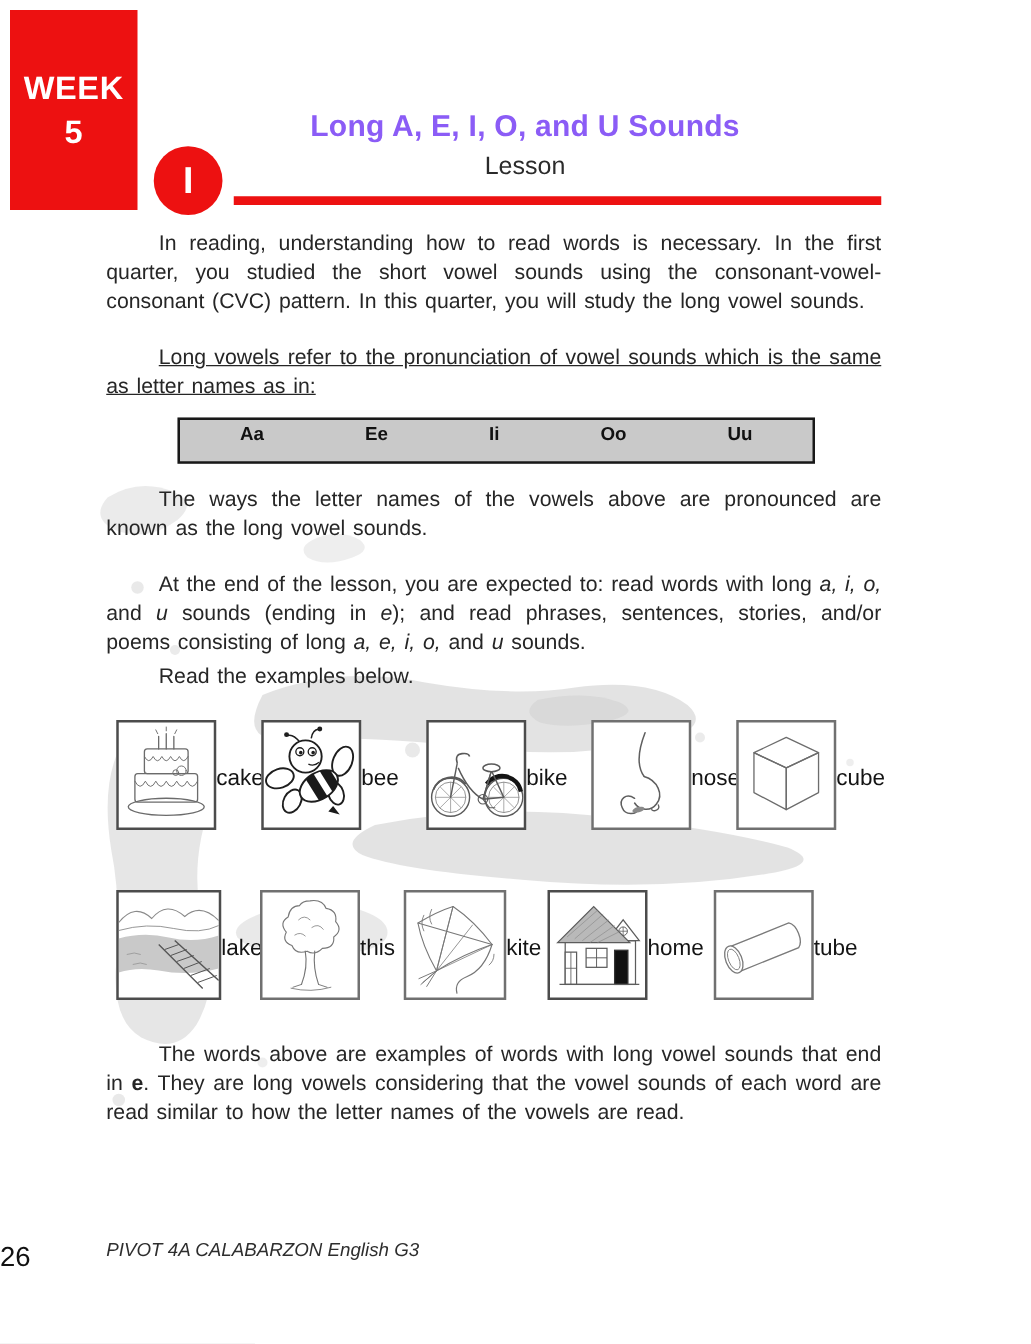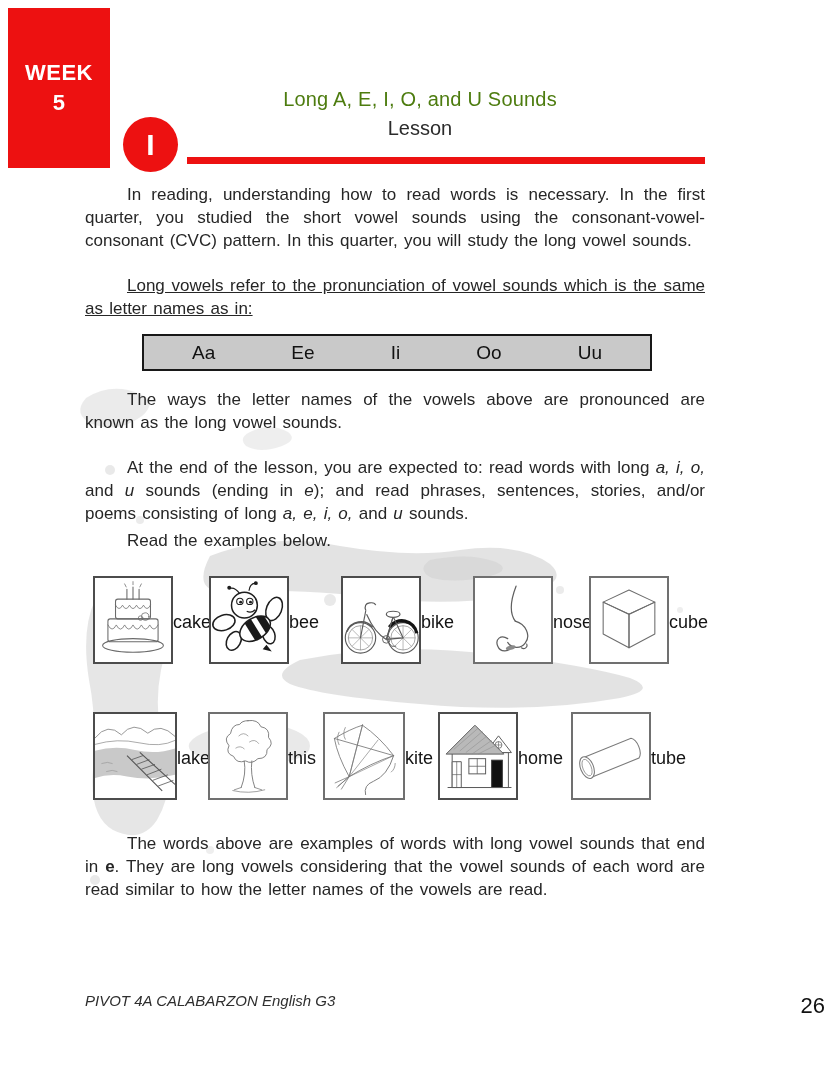--- a/index.html
+++ b/index.html
@@ -10,71 +10,71 @@
     background:#ffffff; overflow:hidden;
     font-family:"Liberation Sans", sans-serif; color:#222;
   }
   .watermark { position:absolute; left:0; top:0; z-index:0; pointer-events:none; }
 
   
   .week-box {
     position:absolute; left:8px; top:8px; width:102px; height:160px;
     background:var(--accent); color:#fff; z-index:2;
     display:flex; flex-direction:column; align-items:center; justify-content:center;
-    font-weight:bold; font-size:22px; line-height:1.35; letter-spacing:.5px;
+    font-weight:bold; font-size:26px; line-height:1.35; letter-spacing:.5px;
   }
   .section-circle {
     position:absolute; left:123px; top:117px; width:55px; height:55px;
     border-radius:50%; background:var(--accent); color:#fff; z-index:2;
     display:flex; align-items:center; justify-content:center;
     font-weight:bold; font-size:30px;
   }
   .header-titles { position:absolute; left:165px; top:88px; width:510px; text-align:center; z-index:2; }
-  .page-title { margin:0; font-size:20px; font-weight:normal; color:#4d7c0f; letter-spacing:.2px; }
+  .page-title { margin:0; font-size:24px; font-weight:bold; color:#8b5cf6; letter-spacing:.2px; }
   .page-subtitle { margin-top:6px; font-size:20px; color:#2b2b2b; }
   .header-rule { position:absolute; left:187px; top:157px; width:518px; height:7px; background:var(--accent); z-index:2; }
 
   
   .content {
     position:absolute; left:85px; top:183px; width:620px; z-index:1;
     font-size:17px; line-height:23px; text-align:justify; color:#262626;
     word-spacing:1.5px;
   }
   .content p { margin:0 0 22px 0; text-indent:42px; }
   .content p.tight { margin-bottom:14px;text-decoration:underline; }
   .content p.mid { margin-bottom:4px; }
   .content p.lead-cards { margin-bottom:8px; text-align:left; }
   .seg-i { font-style:italic; }
   .seg-b { font-weight:bold; }
 
   .vowel-box {
     margin:0 0 17px 57px; width:510px; height:37px;
     background:var(--box-bg); border:2px solid #181818;
-    display:flex; align-items:center; justify-content:space-between;
-    padding:0 48px; font-weight:normal; font-size:19px; color:#111;
+    display:flex; justify-content:space-between;
+    padding:0 48px; font-weight:bold; font-size:15px; color:#111;
     text-indent:0;
   }
 
   
   .card-row { display:flex; justify-content:space-between; width:602px; margin:0 0 14px 8px; }
   .card { width:106px; display:flex; flex-direction:row; align-items:center; }
   .imgbox {
     width:86px; height:88px; background:#fff; border:2px solid #4c4c4c;
     display:flex; align-items:center; justify-content:center;
   }
   .imgbox.light { border-color:#707070; }
   .card-label { margin-top:4px; font-size:18px; color:#141414; line-height:20px; }
   .last-par { margin-top:10px; }
 
   
   .footer-left {
     position:absolute; left:85px; top:992px; font-size:15px; font-style:italic; color:#2e2e2e; z-index:2;
   }
   .page-number {
-    position:absolute; left:0; top:993px; width:825px; text-align:right;
+    position:absolute; left:0; top:993px; width:825px; text-align:left;
     font-size:22px; color:#111; z-index:1;
   }
 </style>
 </head>
 <body>
 
 <div class="page">
 
   <svg class="watermark" width="825" height="1075" viewBox="0 0 825 1075">
     <g fill="#c7c7c7" stroke="none">

